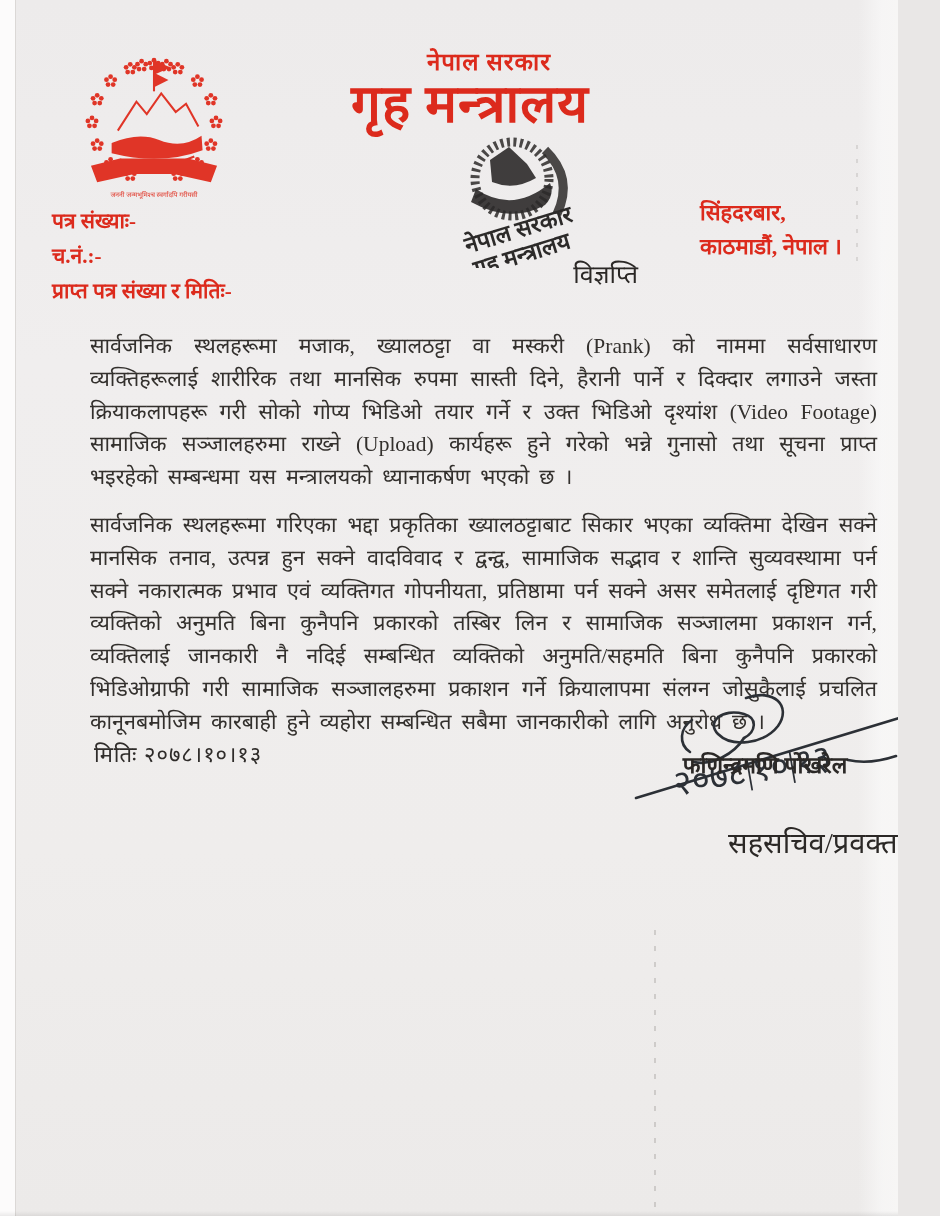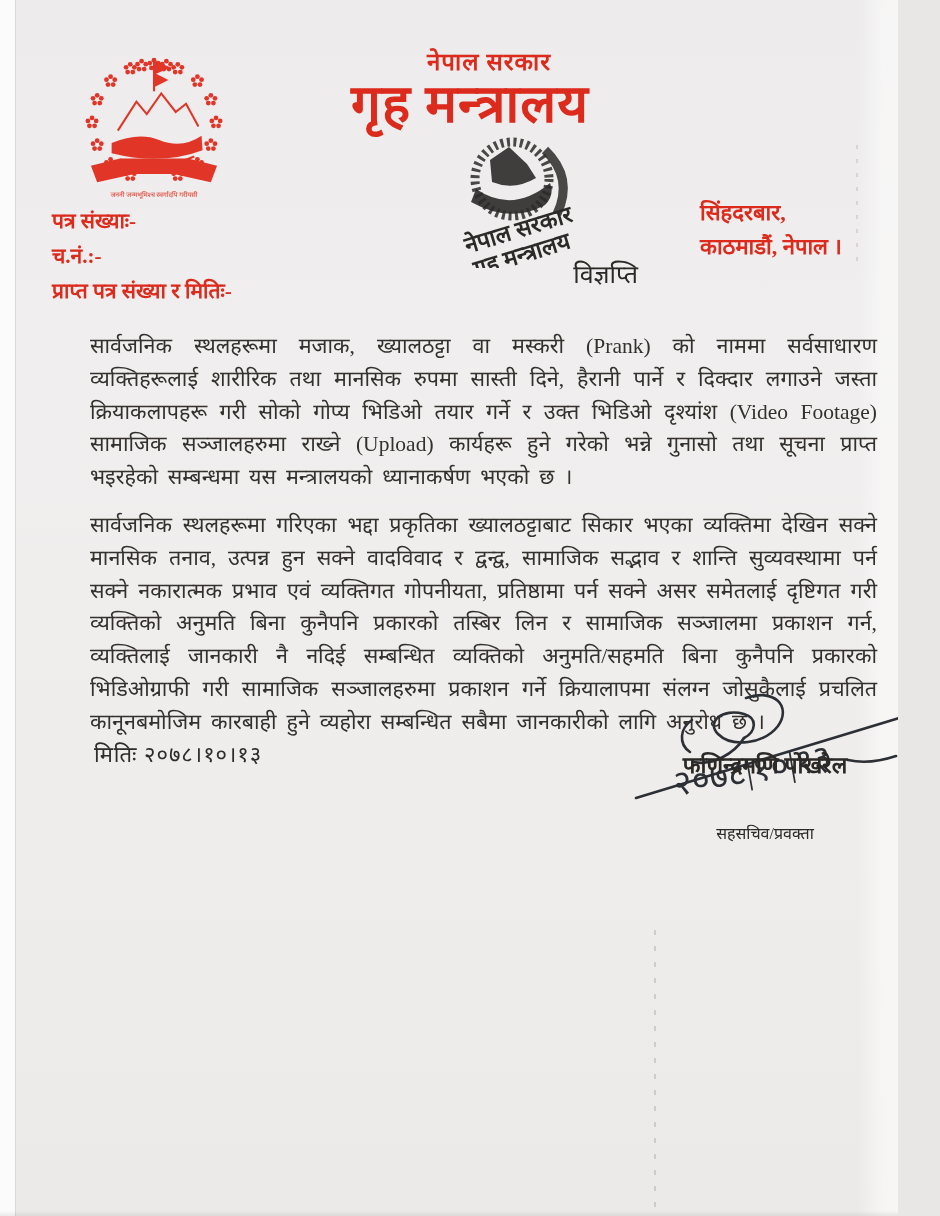--- a/index.html
+++ b/index.html
@@ -40,22 +40,22 @@
     font-size:22px;line-height:34px;font-weight:700;}
 
   .body-text{position:absolute;left:90px;top:314px;width:787px;
     font-size:21.5px;line-height:32.8px;color:#33302d;text-align:justify;word-spacing:4.5px;margin-top:16px;}
   .body-text p{margin:0 0 15px 0;}
 
   .date-line{position:absolute;left:94px;top:738px;font-size:22px;color:#2f2c2a;letter-spacing:1px;}
 
   .signer-name{position:absolute;left:625px;top:748px;width:280px;text-align:center;
     font-size:23px;color:#2b2826;font-weight:700;}
-  .signer-title{position:absolute;left:625px;top:822px;width:280px;text-align:center;
-    font-size:16px;color:#2b2826;font-family:Liberation Serif, serif;}
+  .signer-title{position:absolute;left:625px;top:822px;width:280px;text-align:right;
+    font-size:29px;color:#2b2826;font-family:Liberation Serif, serif;}
 </style>
 </head>
 <body>
 
 <div class="page">
 
   <div class="edge-left"></div>
   <div class="edge-right"></div>
   <div class="edge-bottom"></div>
   <div class="crease-long"></div>

